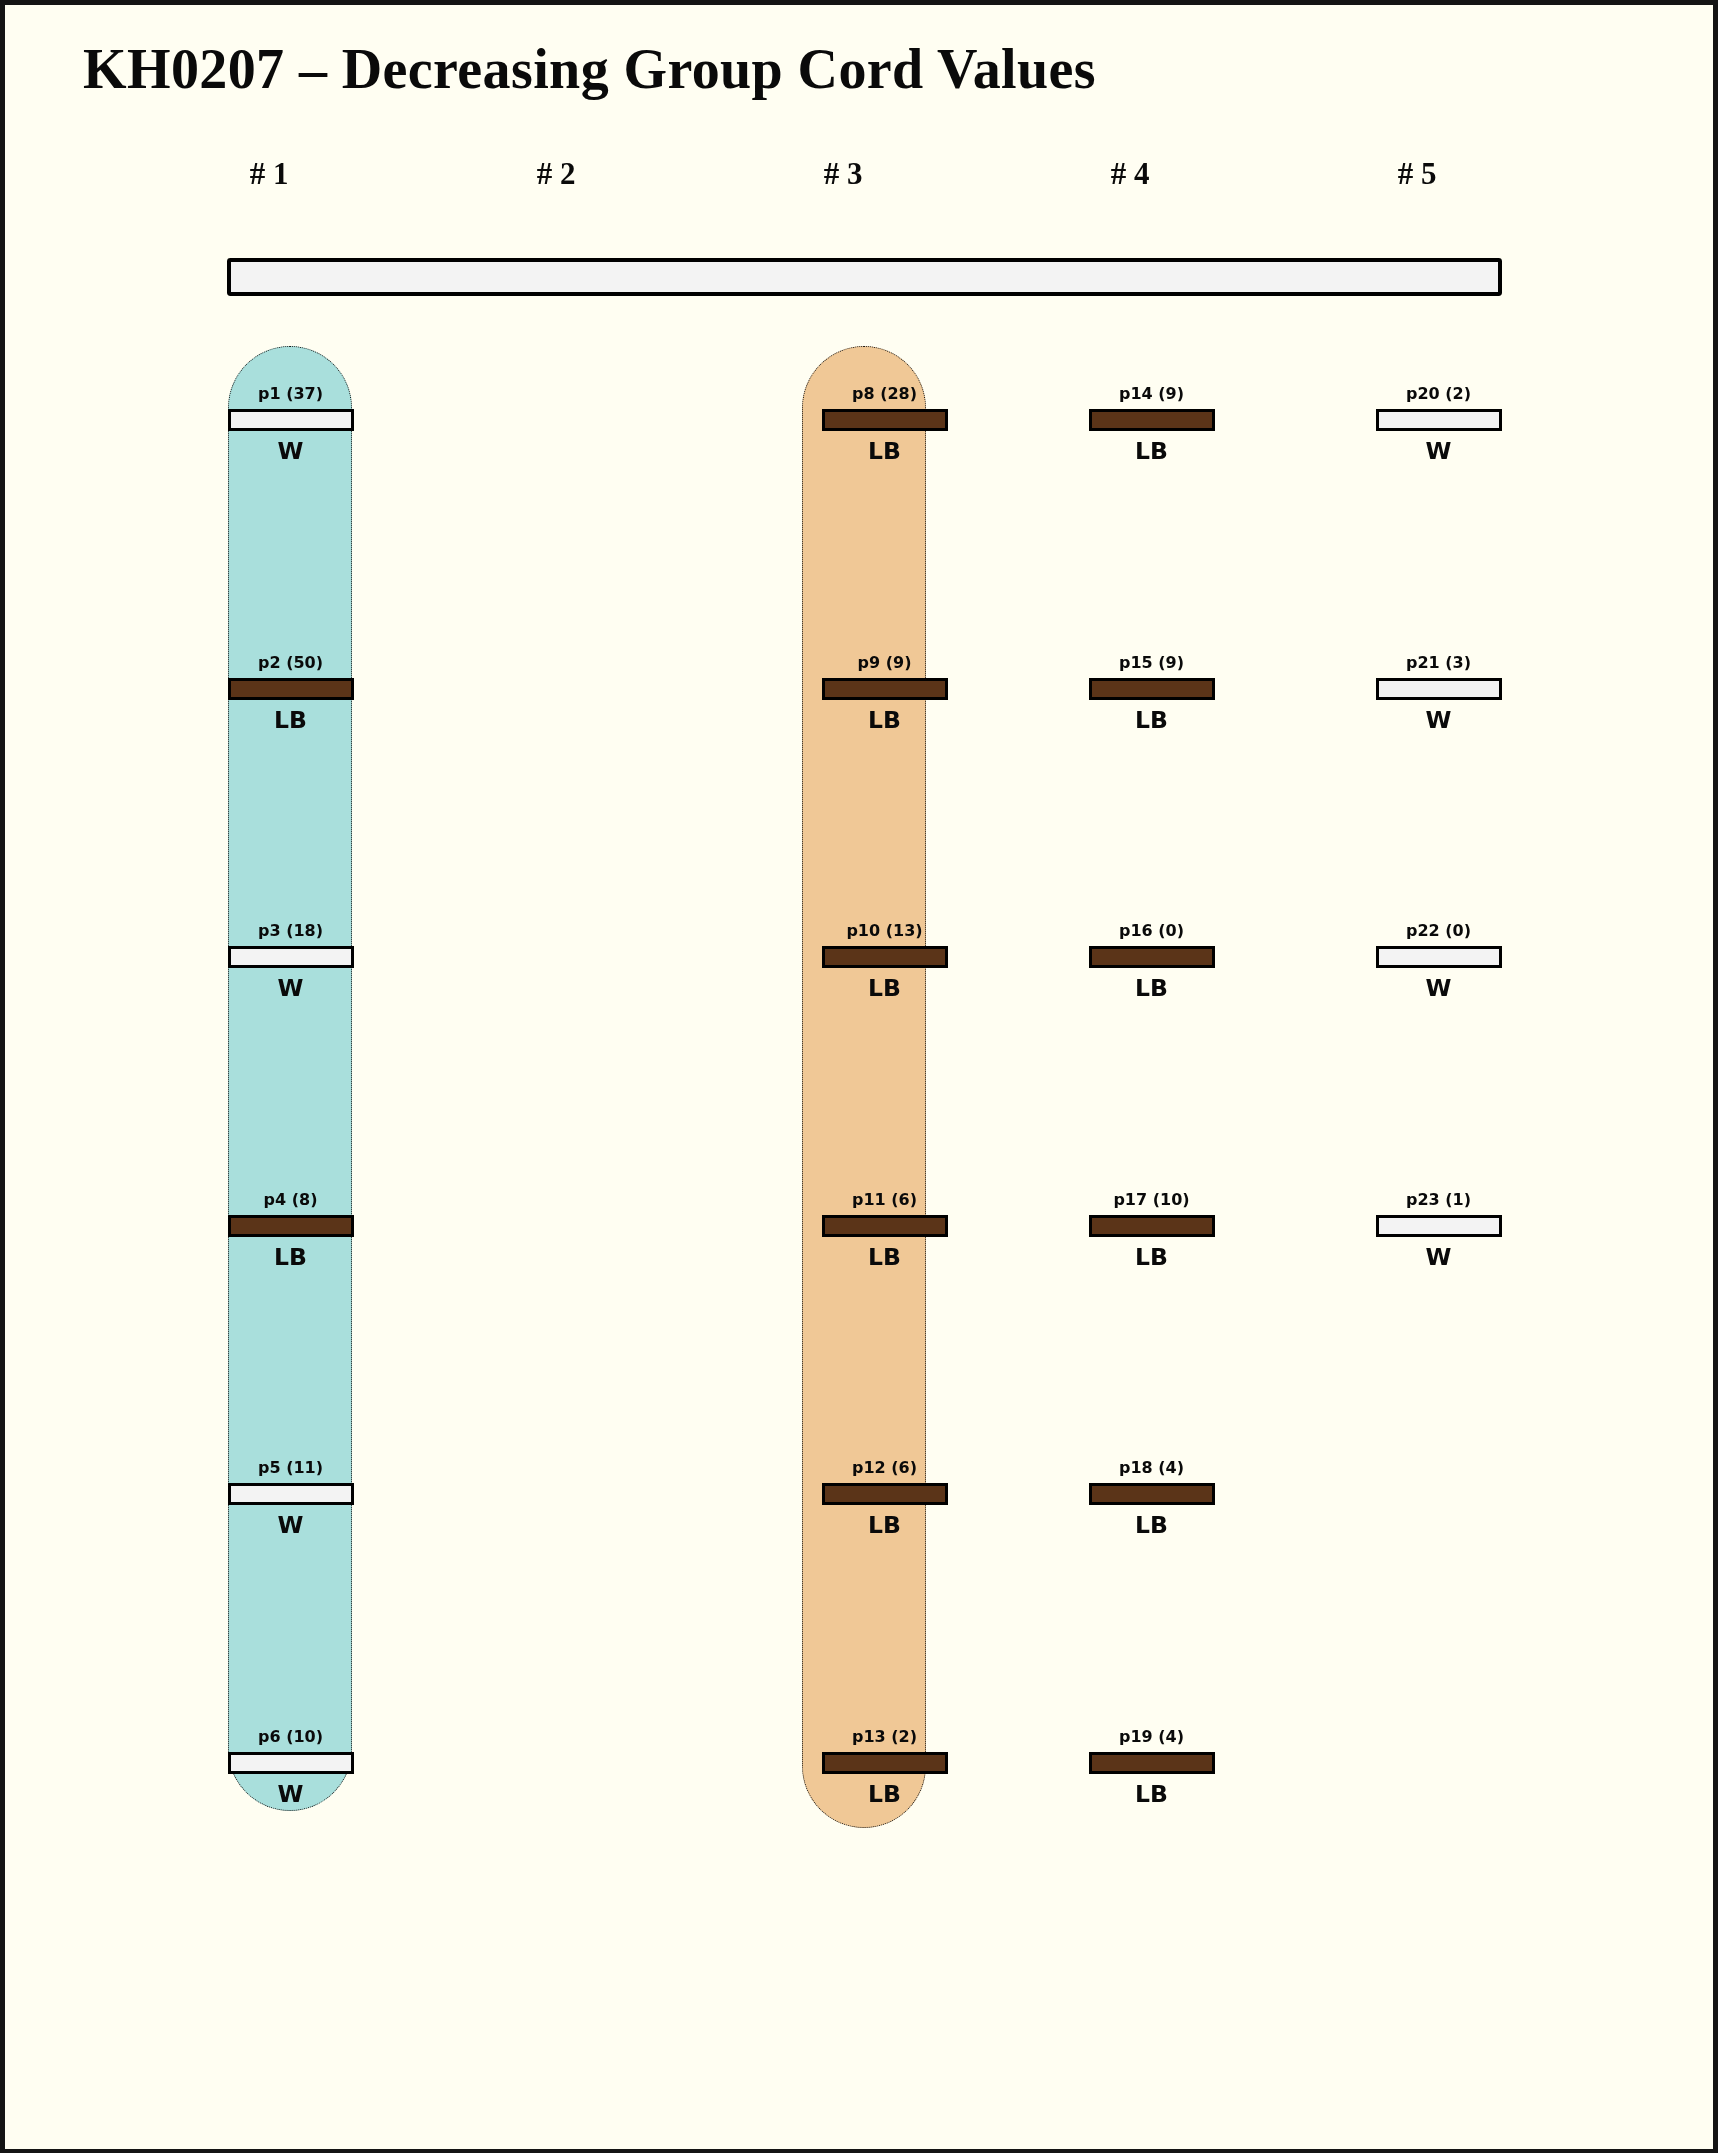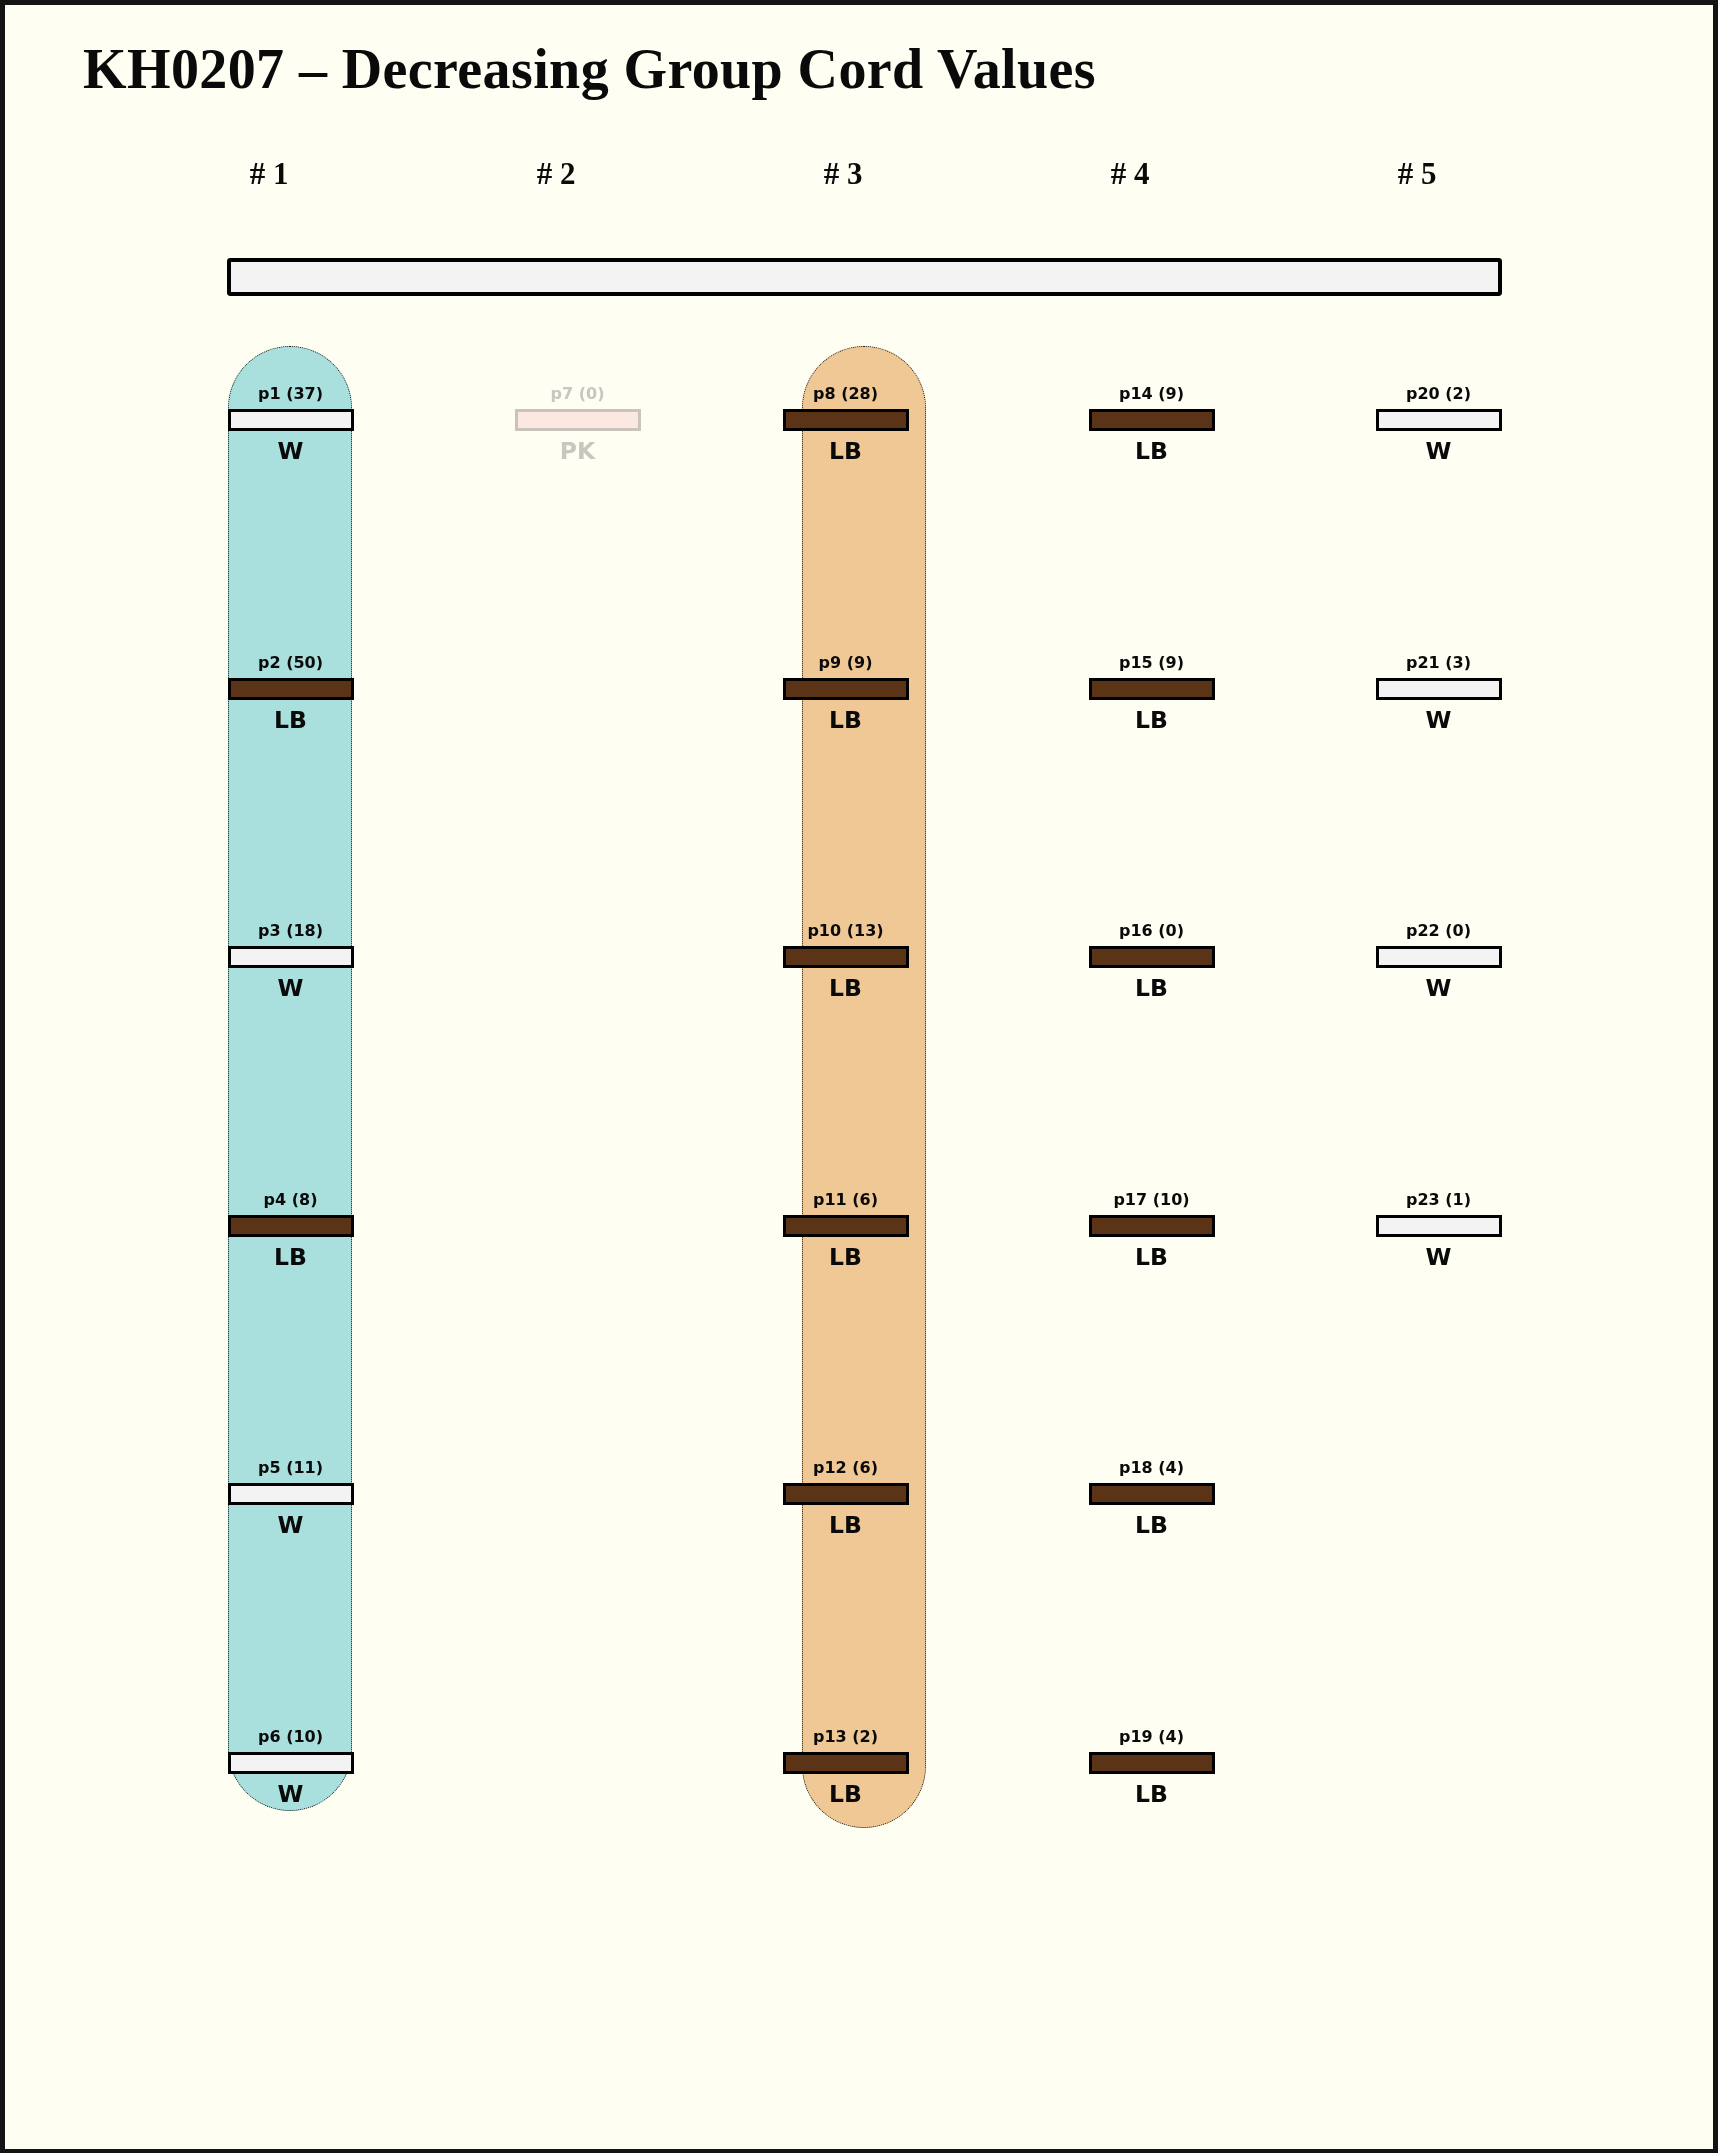--- a/index.html
+++ b/index.html
@@ -78,21 +78,21 @@
     background: var(--orange-group-fill, #F0C896);
   }
 
   .item {
     position: absolute;
     width: 185px;
     text-align: center;
   }
   .c0 { left: 193px; }
   .c1 { left: 480px; }
-  .c2 { left: 748px; }
+  .c2 { left: 787px; }
   .c3 { left: 1054px; }
   .c4 { left: 1341px; }
   .r1 { top: 374px; }
   .r2 { top: 643px; }
   .r3 { top: 911px; }
   .r4 { top: 1180px; }
   .r5 { top: 1448px; }
   .r6 { top: 1717px; }
 
   .p-label {
@@ -166,25 +166,20 @@
     <div class="p-label">p5 (11)</div>
     <div class="p-bar bar-w"></div>
     <div class="p-code">W</div>
   </div>
   <div class="item c0 r6">
     <div class="p-label">p6 (10)</div>
     <div class="p-bar bar-w"></div>
     <div class="p-code">W</div>
   </div>
 
-  <div class="item c1 r1 faded">
-    <div class="p-label">p7 (0)</div>
-    <div class="p-bar bar-pk"></div>
-    <div class="p-code">PK</div>
-  </div>
 
   <div class="item c2 r1">
     <div class="p-label">p8 (28)</div>
     <div class="p-bar bar-lb"></div>
     <div class="p-code">LB</div>
   </div>
   <div class="item c2 r2">
     <div class="p-label">p9 (9)</div>
     <div class="p-bar bar-lb"></div>
     <div class="p-code">LB</div>

